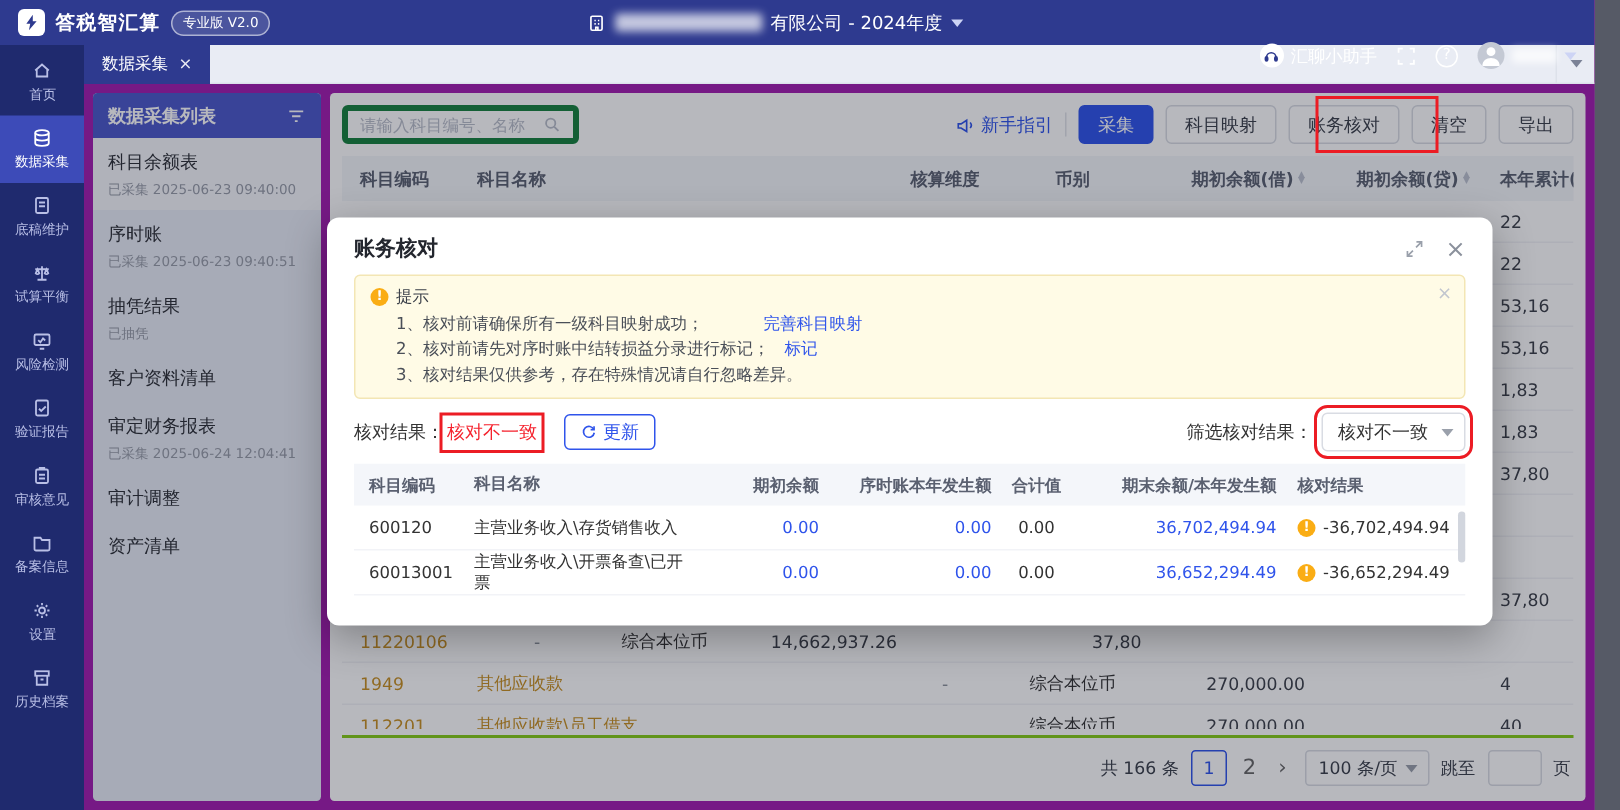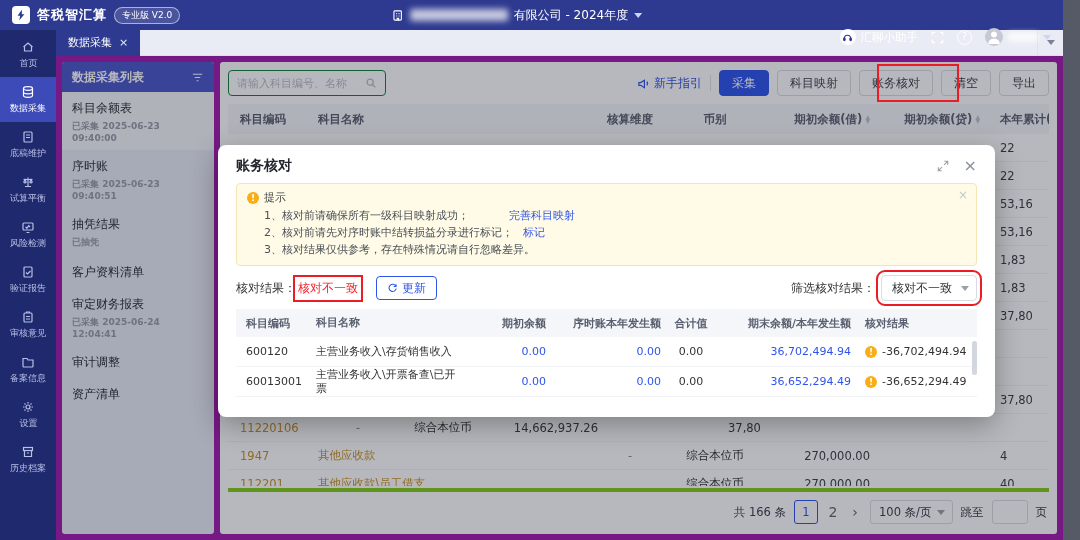--- a/index.html
+++ b/index.html
@@ -39,25 +39,25 @@
   .tab-chevron i { width: 0; height: 0; border-left: 4px solid transparent; border-right: 4px solid transparent; border-top: 5px solid #7b8296; }
 
   
   .content { position: absolute; top: 56px; left: 56px; right: 0; bottom: 0; padding: 6px; display: flex; gap: 6px; }
 
   .panel { width: 152px; flex: none; background: #E8ECF6; border-radius: 3px; overflow: hidden; display: flex; flex-direction: column; }
   .panel-header { height: 30px; flex: none; background: #4B58CB; color: #fff; display: flex; align-items: center; justify-content: space-between; padding: 0 10px; font-weight: bold; font-size: 12px; }
   .panel-item { padding: 8px 10px 7px; cursor: pointer; }
   .panel-item.selected { background: rgba(255,255,255,.55); }
   .pi-title { font-size: 12px; color: #2c2f36; }
-  .pi-status { font-size: 9px; color: #979CA8; margin-top: 3px; min-height: 4px; font-weight: bold; }
+  .pi-status { font-size: 9px; color: #979CA8; margin-top: 3px; min-height: 4px; }
 
   .workspace { flex: 1; background: #fff; border-radius: 3px; padding: 8px; display: flex; flex-direction: column; overflow: hidden; }
   .toolbar { display: flex; align-items: center; flex: none; }
-  .search-box { width: 158px; height: 26px; border: 1px solid #15803d; border-radius: 4px; display: flex; align-items: center; padding: 0 8px; gap: 6px; background: #fff; }
+  .search-box { width: 158px; height: 26px; border: 4px solid #15803d; border-radius: 4px; display: flex; align-items: center; padding: 0 8px; gap: 6px; background: #fff; }
   .search-box input { border: none; outline: none; flex: 1; min-width: 0; font-size: 11px; color: #555; font-family: inherit; }
   .search-box input::placeholder { color: #B8BDC9; }
   .toolbar-right { margin-left: auto; display: flex; align-items: center; gap: 8px; }
   .guide { display: flex; align-items: center; gap: 4px; color: #2F54EB; font-size: 12px; cursor: pointer; }
   .vdiv { width: 1px; height: 16px; background: #E0E2E8; }
   .btn { height: 26px; padding: 0 12px; border-radius: 4px; border: 1px solid #D9DCE3; background: #fff; font-size: 12px; color: #3a3f4a; display: flex; align-items: center; cursor: pointer; white-space: nowrap; }
   .btn.primary { background: #2F54EB; border-color: #2F54EB; color: #fff; }
 
   .table-head { display: flex; height: 30px; background: #F4F6FA; align-items: center; font-size: 11.5px; color: #5a6070; font-weight: bold; flex: none; margin-top: 8px; }
   .rows { height: 352px; overflow: hidden; flex: none; }
@@ -66,21 +66,21 @@
   .c-name { width: 272px; flex: none; padding-right: 8px; overflow: hidden; white-space: nowrap; }
   .c-dim  { width: 80px; flex: none; text-align: center; color: #8a8f99; }
   .c-cur  { width: 90px; flex: none; text-align: center; }
   .c-deb, .c-cre { width: 110px; flex: none; text-align: right; }
   .c-ytd { flex: 1; padding-left: 20px; overflow: hidden; white-space: nowrap; }
   .table-head .c-dim, .table-head .c-cur { color: #5a6070; }
   .hl { color: #C89022; }
   .num { color: #3c4049; }
   .sorter { display: inline-flex; flex-direction: column; font-size: 6px; line-height: 4px; color: #bcc2cf; margin-left: 3px; vertical-align: middle; }
 
-  .pager { margin-top: auto; border-top: 4px solid #84cc16; padding: 8px 2px 2px; display: flex; align-items: center; justify-content: flex-end; gap: 8px; font-size: 11.5px; color: #3a3f4a; flex: none; }
+  .pager { margin-top: auto; border-top: 2px solid #84cc16; padding: 8px 2px 2px; display: flex; align-items: center; justify-content: flex-end; gap: 8px; font-size: 11.5px; color: #3a3f4a; flex: none; }
   .pg-btn { min-width: 24px; height: 24px; border: 1px solid #D9DCE3; border-radius: 3px; display: flex; align-items: center; justify-content: center; background: #fff; cursor: pointer; }
   .pg-btn.active { border-color: #2F54EB; color: #2F54EB; }
   .pg-next { border: none; background: none; min-width: 14px; color: #666; font-size: 14px; }
   .pg-size { height: 24px; border: 1px solid #D9DCE3; border-radius: 3px; padding: 0 20px 0 8px; position: relative; display: flex; align-items: center; background: #fff; cursor: pointer; }
   .pg-size i, .select i { position: absolute; right: 7px; top: 50%; margin-top: -2px; width: 0; height: 0; border-left: 4px solid transparent; border-right: 4px solid transparent; border-top: 5px solid #9aa0ab; }
   .jump-input { width: 36px; height: 24px; border: 1px solid #D9DCE3; border-radius: 3px; background: #fff; outline: none; font-family: inherit; text-align: center; }
 
   
   .mask { position: absolute; inset: 0; background: rgba(18,21,36,.30); z-index: 10; }
   .modal { position: absolute; left: 162px; top: 89px; width: 777px; height: 272px; background: #fff; border-radius: 8px; box-shadow: 0 8px 28px rgba(0,0,0,.3); z-index: 20; display: flex; flex-direction: column; }
@@ -429,21 +429,21 @@
           </div>
         <div class="trow">
           <span class="c-code hl">11220106</span>
           <span class="c-dim">-</span>
           <span class="c-cur">综合本位币</span>
           <span class="c-deb num">14,662,937.26</span>
           <span class="c-cre num"></span>
           <span class="c-ytd num">37,80</span>
         </div>
         <div class="trow">
-          <span class="c-code hl">1947</span>
+          <span class="c-code hl">1949</span>
           <span class="c-name hl">其他应收款</span>
           <span class="c-dim">-</span>
           <span class="c-cur">综合本位币</span>
           <span class="c-deb num">270,000.00</span>
           <span class="c-cre num"></span>
           <span class="c-ytd num">4</span>
         </div>
         <div class="trow">
           <span class="c-code hl">112201</span>
           <span class="c-name hl">其他应收款\员工借支</span>

